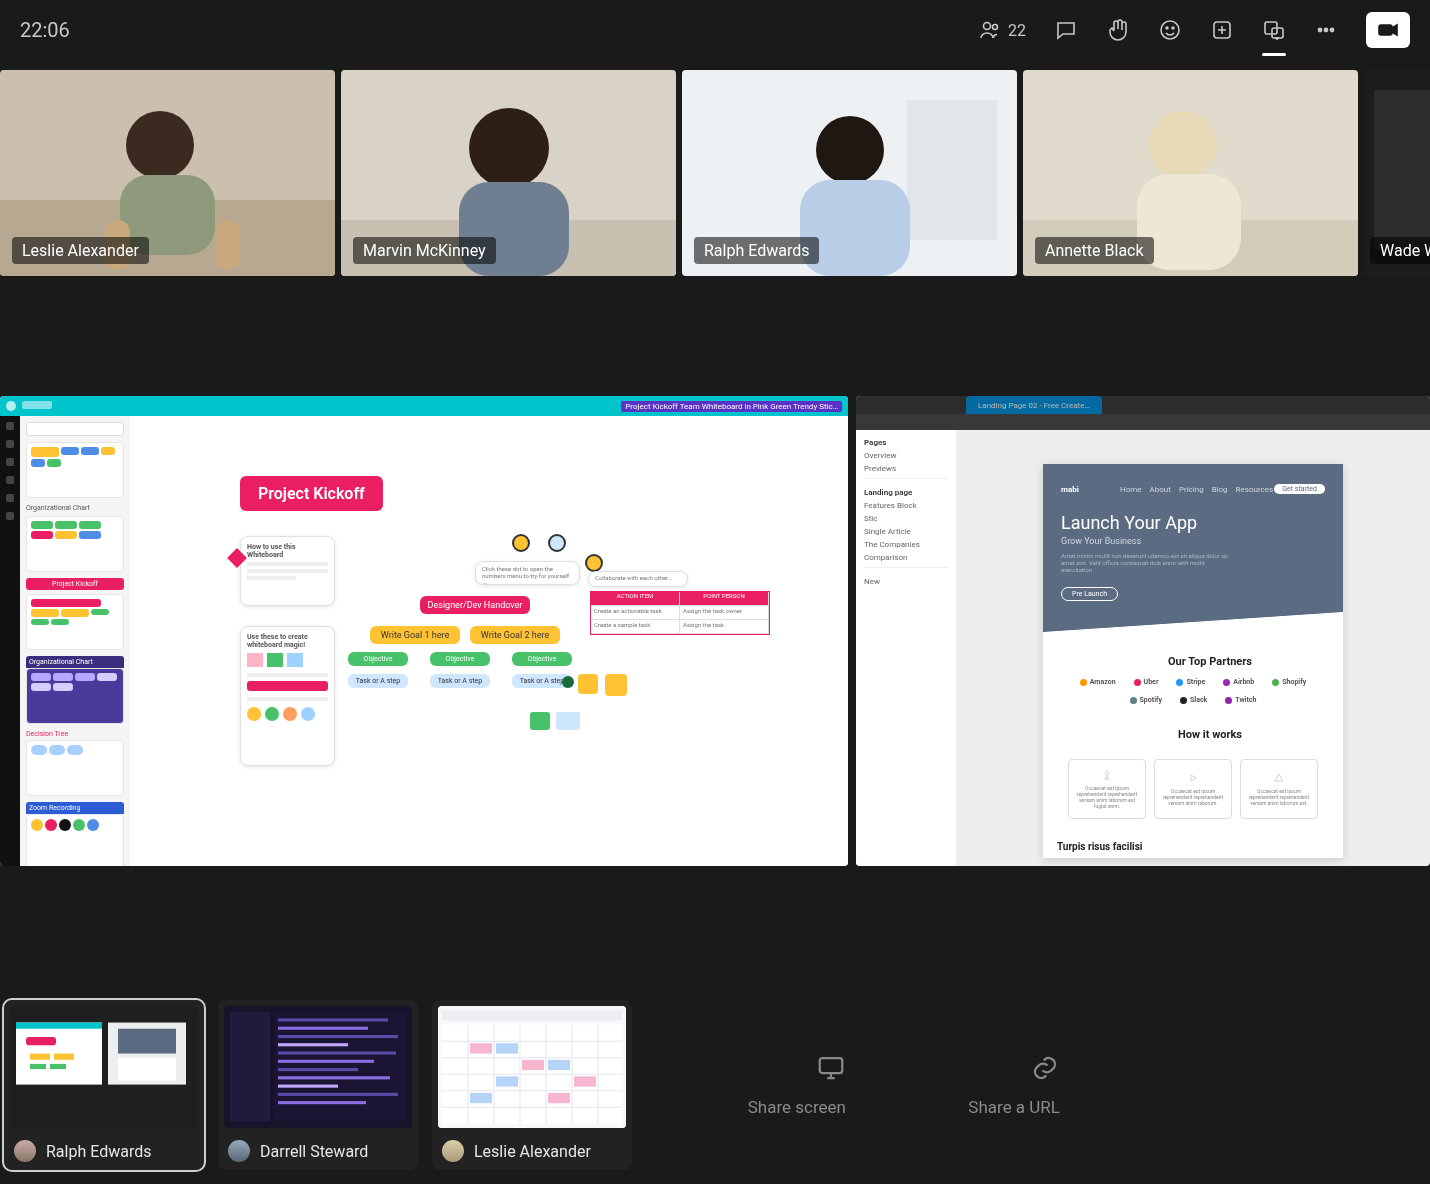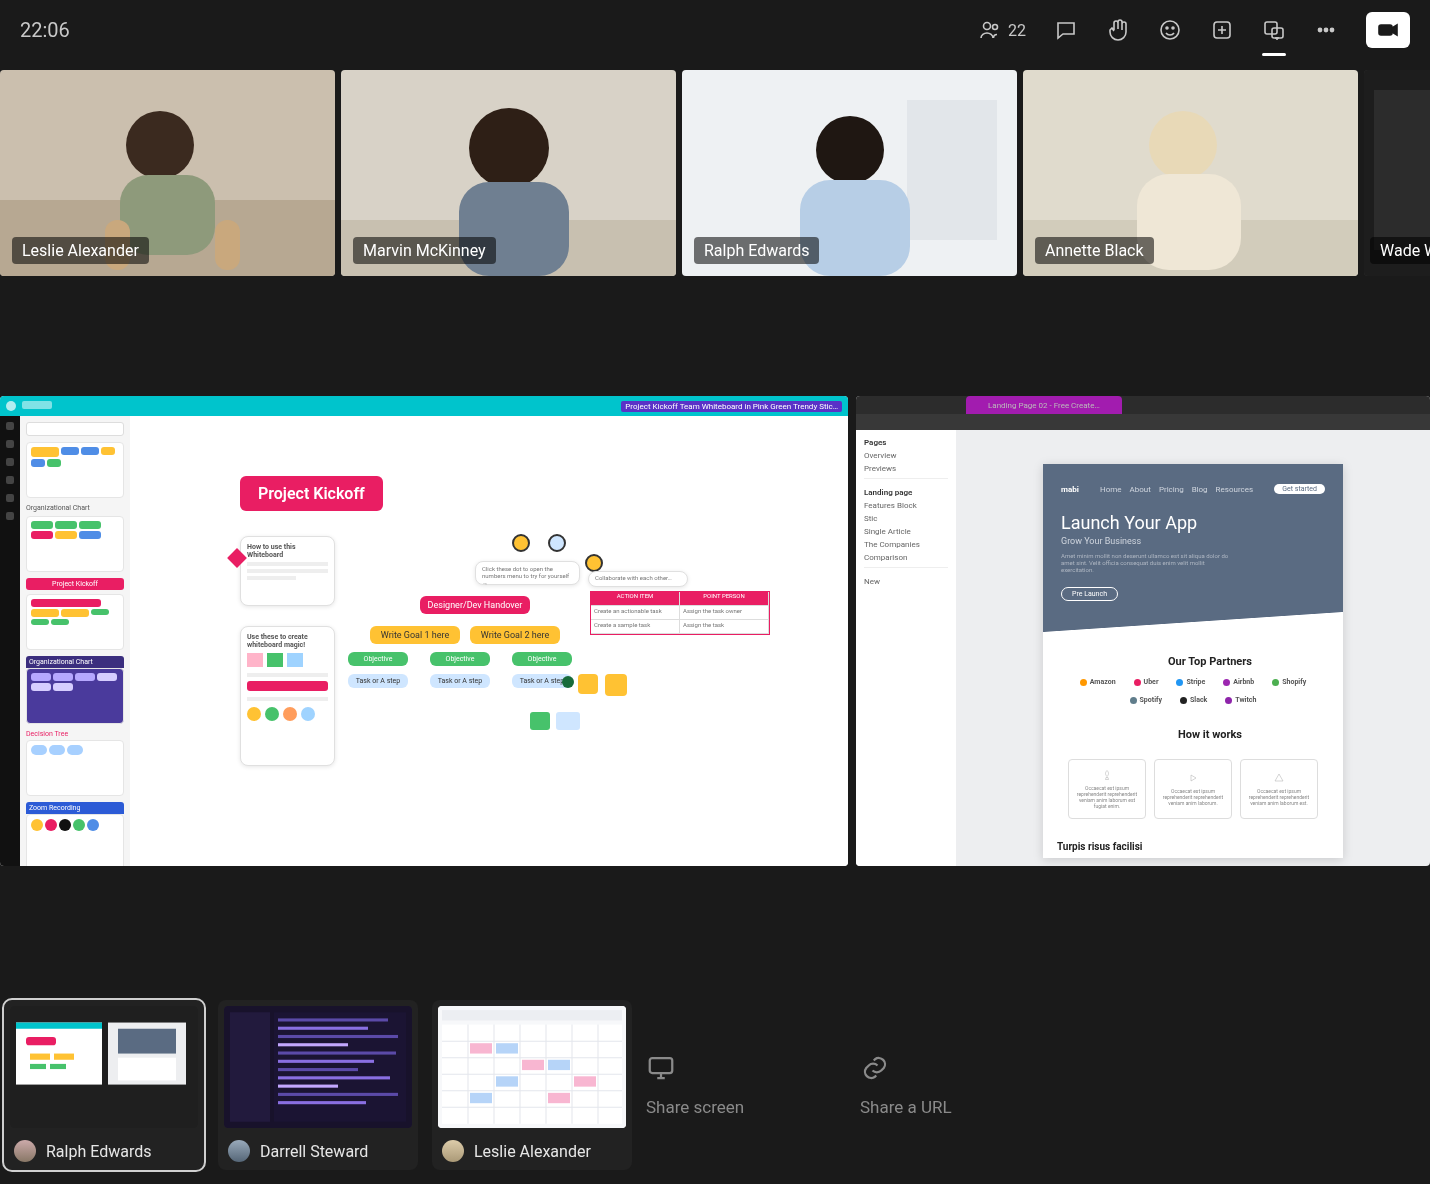--- a/index.html
+++ b/index.html
@@ -39,31 +39,31 @@
   .pk-badge { position:absolute; left:110px; top:60px; background:#e91e63; color:#fff; padding:8px 18px; border-radius:6px; font-size:16px; font-weight:600; }
   .wb-note { position:absolute; background:#fff; border:1px solid #e0e0e0; border-radius:8px; box-shadow:0 1px 4px rgba(0,0,0,.1); }
   .tree-node { position:absolute; border-radius:6px; font-size:9px; display:flex; align-items:center; justify-content:center; color:#333; }
   .mini-table { position:absolute; border:1px solid #e91e63; }
   .mini-table div { height:14px; border-bottom:1px solid #ddd; display:flex; }
   .mini-table .hdr { background:#e91e63; }
   .mini-table div span { flex:1; border-right:1px solid #ddd; }
 
   .figma-share { position:relative; width:574px; height:470px; background:#edeef0; border-radius:4px; overflow:hidden; }
   .figma-top { height:18px; background:#2c2c2c; }
-  .figma-tab { position:absolute; left:110px; top:0; height:18px; padding:0 22px; background:#a21caf; color:#bbb; font-size:8px; display:flex; align-items:center; border-radius:4px 4px 0 0; }
+  .figma-tab { position:absolute; left:110px; top:0; height:18px; padding:0 12px; background:#0369a1; color:#bbb; font-size:8px; display:flex; align-items:center; border-radius:4px 4px 0 0; }
   .figma-toolbar { height:16px; background:#383838; }
   .figma-body { display:flex; height:calc(100% - 34px); }
   .figma-panel { width:100px; background:#fff; font-size:8px; color:#666; padding:6px 8px; }
   .figma-panel div { padding:2px 0; }
   .figma-canvas { flex:1; display:flex; justify-content:center; align-items:center; padding-top:26px; }
   .lp { width:300px; background:#fff; box-shadow:0 2px 10px rgba(0,0,0,.15); }
   .lp-hero { background:#5a6b82; color:#fff; padding:20px 18px 30px; position:relative; }
   .lp-hero::after { content:""; position:absolute; left:0; right:0; bottom:-1px; height:20px; background:linear-gradient(to bottom right, #5a6b82 49%, #fff 51%); }
   .lp-nav { display:flex; justify-content:space-between; align-items:center; font-size:8px; margin-bottom:18px; }
-  .lp-nav-links { display:flex; gap:8px; color:#cfd5de; }
+  .lp-nav-links { display:flex; gap:8px; color:#cfd5de;padding-left:40px; }
   .lp-btn { background:#fff; color:#5a6b82; border-radius:10px; padding:1px 8px; font-size:7px; }
   .lp-h1 { font-size:18px; font-weight:400; }
   .lp-sub { font-size:9px; color:#cfd5de; margin:3px 0 6px; }
   .lp-text { font-size:6px; color:#aeb6c2; margin-bottom:8px; max-width:170px; }
   .lp-cta { display:inline-block; border:1px solid #fff; border-radius:12px; padding:2px 10px; font-size:7px; }
   .lp-section-title { text-align:center; font-size:11px; font-weight:700; color:#222; margin:24px 0 10px;padding-left:34px; }
   .partners { display:flex; flex-wrap:wrap; justify-content:center; gap:10px 18px; padding:0 20px; }
   .partners span { font-size:7px; color:#555; display:flex; align-items:center; gap:3px; }
   .dot { width:7px; height:7px; border-radius:50%; display:inline-block; }
   .how-row { display:flex; gap:8px; justify-content:center; padding:8px 14px 16px; }
@@ -71,21 +71,21 @@
   .how-card svg { width:12px; height:12px; stroke:#aaa; fill:none; }
   .how-card p { font-size:5px; color:#888; text-align:center; padding:0 4px; line-height:1.2; }
 
   
   .tray { position:absolute; left:0; right:0; bottom:0; padding:10px 4px 14px; display:flex; gap:14px; }
   .tray-card { width:200px; height:170px; background:#222; border-radius:8px; position:relative; overflow:hidden; display:flex; flex-direction:column; cursor:pointer; }
   .tray-card.selected { outline:2px solid #cfcfcf; }
   .tray-preview { flex:1; background:#2e2e2e; margin:6px; border-radius:4px; overflow:hidden; position:relative; }
   .tray-label { display:flex; align-items:center; gap:10px; padding:6px 10px 8px; font-size:16px; color:#e6e6e6; }
   .avatar { width:22px; height:22px; border-radius:50%; background:#777; flex-shrink:0; }
-  .tray-option { width:200px; height:170px; display:flex; flex-direction:column; align-items:flex-start; justify-content:center; gap:14px; color:#8a8a8a; cursor:pointer; }
+  .tray-option { width:200px; height:170px; display:flex; flex-direction:column; align-items:flex-end; justify-content:center; gap:14px; color:#8a8a8a; cursor:pointer; }
   .tray-option svg { width:30px; height:30px; stroke:#8a8a8a; fill:none; stroke-width:1.8; }
   .tray-option span { font-size:17px; }
 </style>
 </head>
 <body>
 
 <div class="topbar">
   <div class="timer">22:06</div>
   <div class="top-actions">
     <div class="action">

